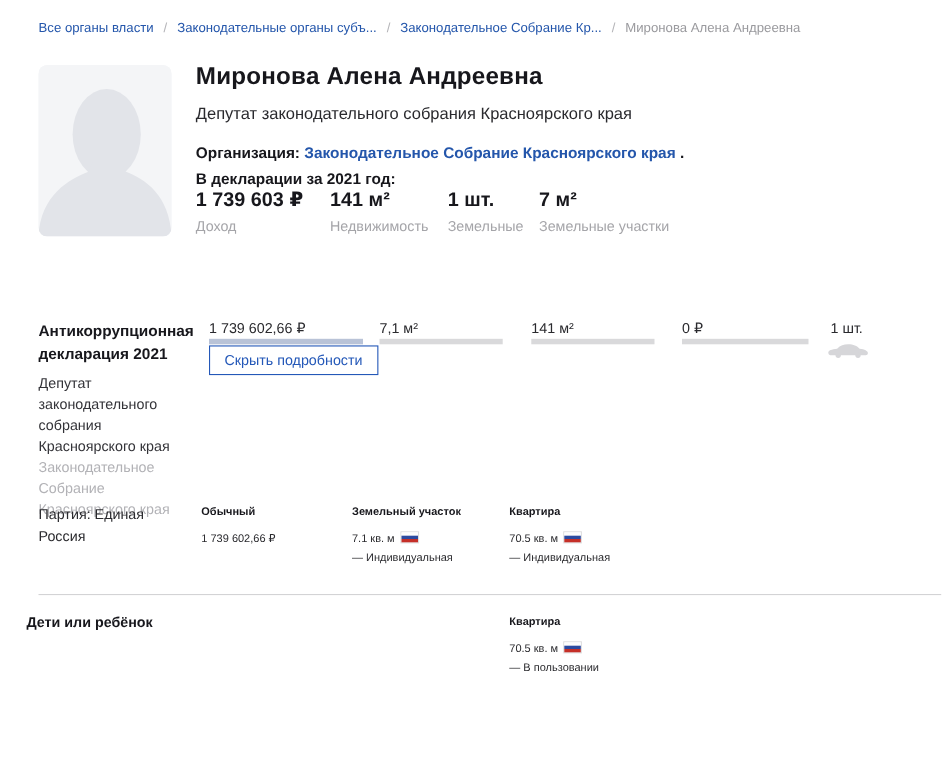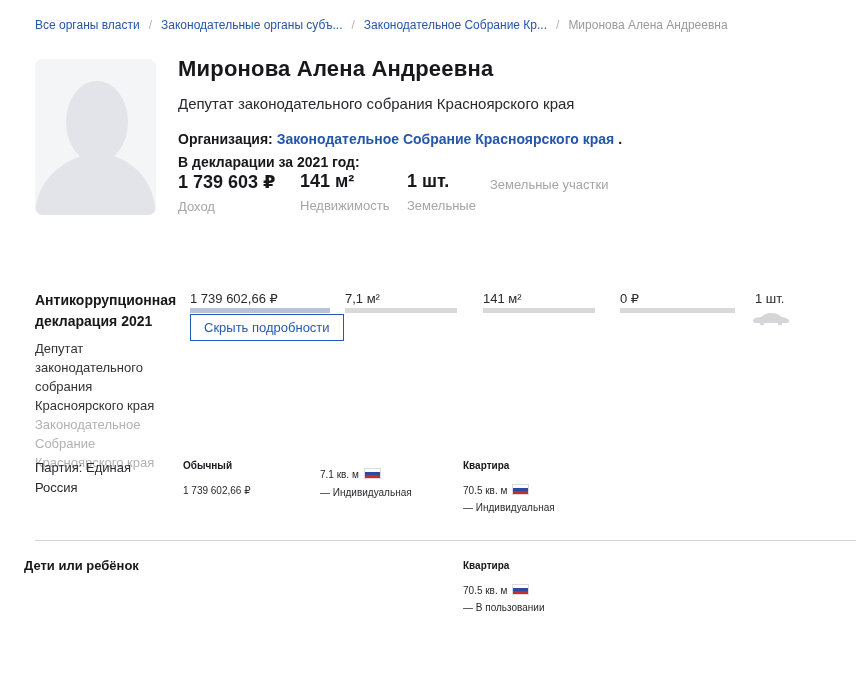--- a/index.html
+++ b/index.html
@@ -114,20 +114,21 @@
   </div>
   <div class="stat stat2">
     <div class="v">141 м²</div>
     <div class="l">Недвижимость</div>
   </div>
   <div class="stat stat3">
     <div class="v">1 шт.</div>
     <div class="l">Земельные</div>
   </div>
   <div class="stat stat4">
+    <div class="v">7 м²</div>
     <div class="l">Земельные участки</div>
   </div>
 
   <div class="decl-title">Антикоррупционная декларация 2021</div>
   <div class="decl-holder">
     <span>Депутат законодательного собрания Красноярского края</span>
     <span class="org">Законодательное Собрание Красноярского края</span>
   </div>
   <div class="party">Партия: Единая Россия</div>
 
@@ -148,20 +149,21 @@
   </svg>
 
   <button class="btn btn-top">Скрыть подробности</button>
 
   <div class="cell cc1">
     <div class="col-head">Обычный</div>
     <div class="val">1 739 602,66 ₽</div>
   </div>
 
   <div class="cell cc2">
+    <div class="col-head">Земельный участок</div>
     <div class="val">
       <span>7.1 кв. м</span><span class="flag"><i class="w"></i><i class="b"></i><i class="r"></i></span>
     </div>
     <div class="note">— Индивидуальная</div>
   </div>
 
   <div class="cell cc3">
     <div class="col-head">Квартира</div>
     <div class="val">
       <span>70.5 кв. м</span><span class="flag"><i class="w"></i><i class="b"></i><i class="r"></i></span>

